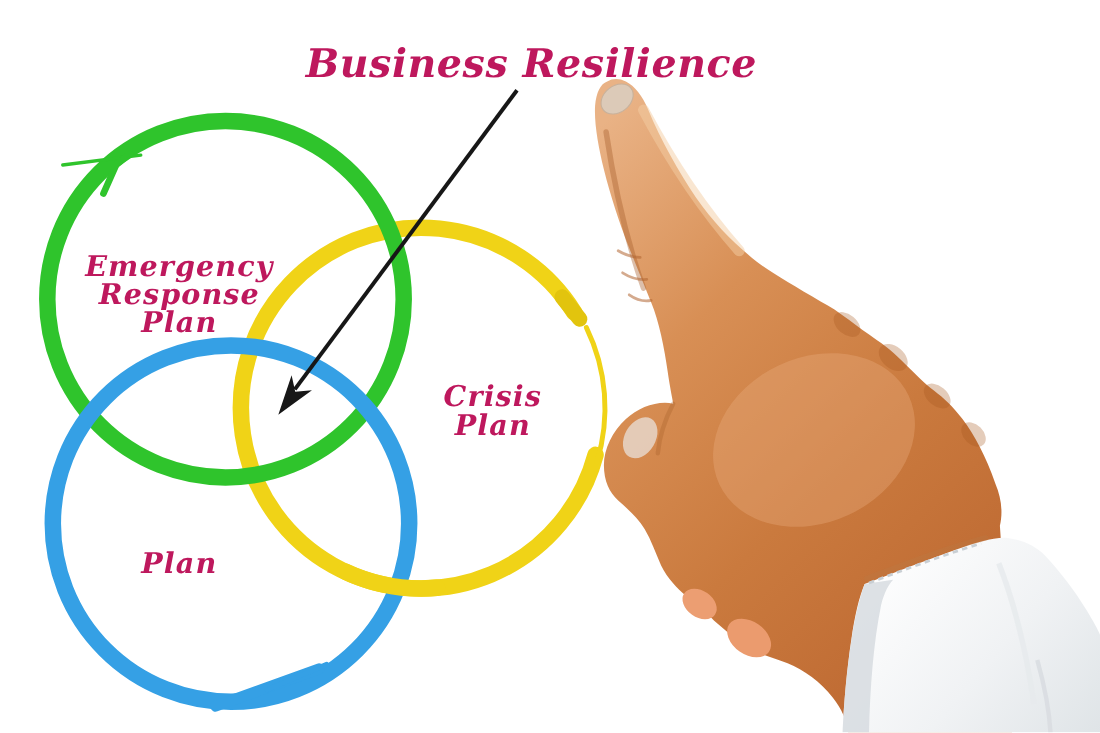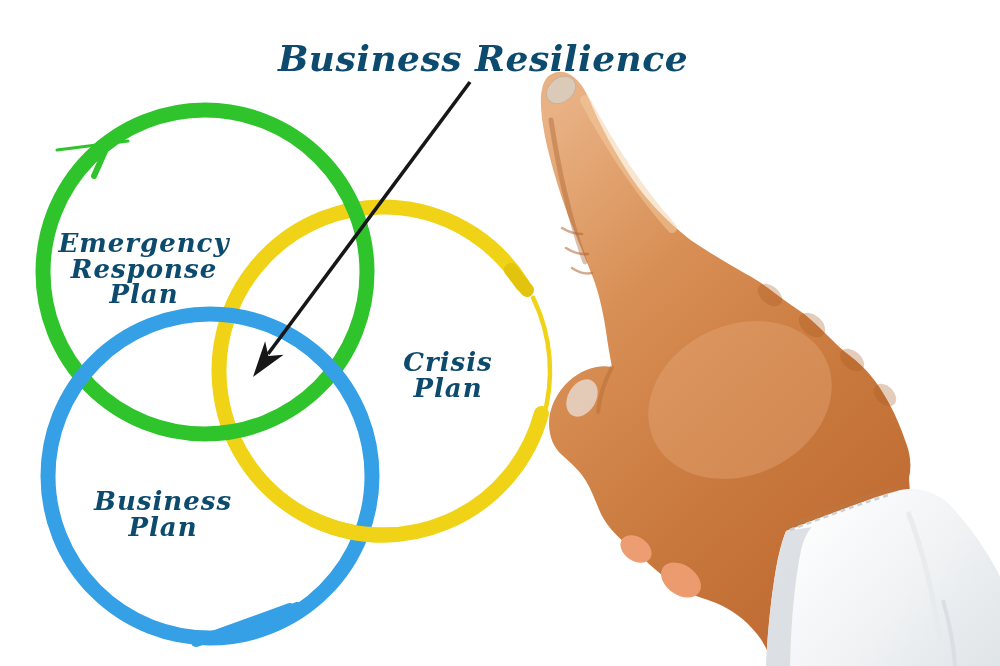--- a/index.html
+++ b/index.html
@@ -7,21 +7,21 @@
     position: relative;
     width: 1000px;
     height: 666px;
     background: #ffffff;
     overflow: hidden;
     font-family: "DejaVu Serif", "Liberation Serif", serif;
   }
   .stage svg { position: absolute; left: 0; top: 0; }
   .hand-text {
     position: absolute;
-    color: #0c4a6e;
+    color: #be185d;
     font-style: italic;
     font-weight: 700;
     text-align: center;
     white-space: nowrap;
     transform: translate(-50%, -50%);
     letter-spacing: 1px;
   }
   .diagram-title {
     font-size: 36px;
     letter-spacing: 0.5px;
@@ -161,29 +161,28 @@
         <path d="M 790 530 C 822 518 856 505 892 494" fill="none" stroke="#c9cfd4" stroke-width="2.5" stroke-dasharray="5 4"></path>
         <path d="M 788 526 C 822 513 858 499 896 489" fill="none" stroke="#b97a44" stroke-width="5" opacity="0.3" stroke-linecap="round"></path>
         <path d="M 943 600 C 950 625 954 647 955 666" fill="none" stroke="#d9dde1" stroke-width="4" opacity="0.9"></path>
         <path d="M 908 512 C 922 548 933 592 940 640" fill="none" stroke="#e6eaec" stroke-width="5" opacity="0.8"></path>
       </g>
     </g>
   </svg>
 
   <div class="hand-text diagram-title" style="left:483px; top:58px;">Business Resilience</div>
 
-  <div class="hand-text circle-label" style="left:144px; top:269px;">
+  <div class="hand-text circle-label" style="left:163px; top:269px;">
     <div>Emergency</div>
     <div>Response</div>
     <div>Plan</div>
   </div>
 
   <div class="hand-text circle-label" style="left:448px; top:375px;">
     <div>Crisis</div>
     <div>Plan</div>
   </div>
 
   <div class="hand-text circle-label" style="left:163px; top:514px;">
-    <div>Business</div>
     <div>Plan</div>
   </div>
 
 </div>
 
 </body></html>

